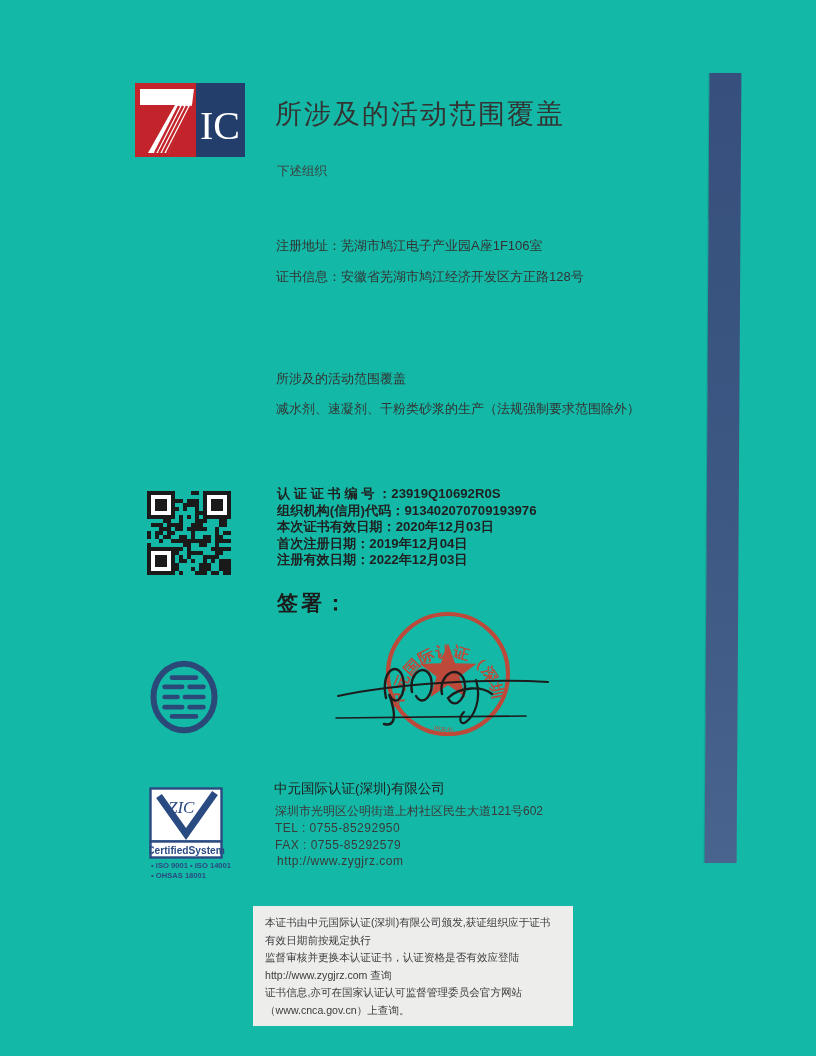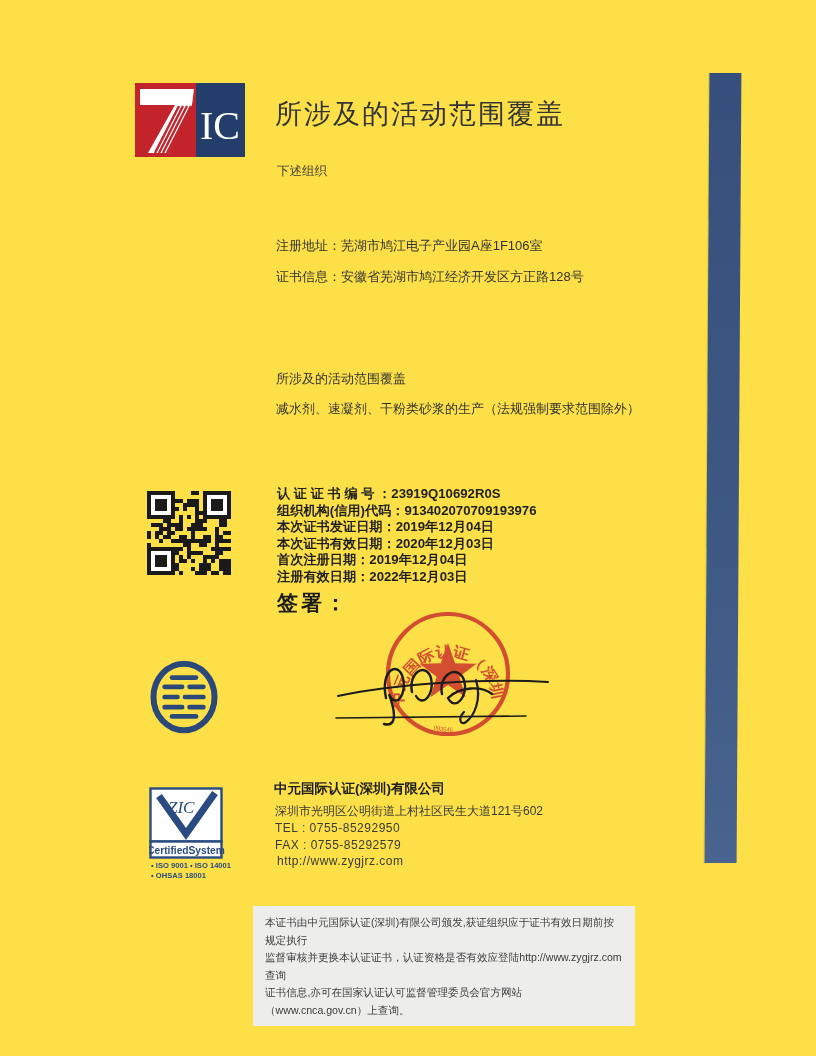--- a/index.html
+++ b/index.html
@@ -1,18 +1,18 @@
 <!DOCTYPE html>
 <html><head>
 <meta charset="utf-8">
 <style>
   * { margin:0; padding:0; box-sizing:border-box; }
   html,body { width:816px; height:1056px; background:#fbfbfa; }
   body { font-family:"Liberation Sans","DejaVu Sans",sans-serif; color:#2f2f2f; position:relative; overflow:hidden; }
-  #page { position:absolute; inset:0; background:#fde047;padding-left:6px; }
+  #page { position:absolute; inset:0; background:#14b8a6;padding-left:6px; }
 
   .abs { position:absolute; }
 
   
   #zic-logo { left:135px; top:83px; width:110px; height:74px; }
   #cert-title { left:275px; top:96px; font-size:27px; font-weight:500; letter-spacing:2px; color:#333; }
   #intro-label { left:277px; top:163px; font-size:12.5px; color:#3d3d3d; }
 
   
   #org-name { left:274px; top:196px; font-size:23px; font-weight:600; letter-spacing:1px; color:#1c1c1c; }
@@ -32,28 +32,28 @@
 
   
   #stamp { left:376px; top:602px; width:144px; height:144px; opacity:.9; }
   #handwriting { left:324px; top:644px; width:232px; height:84px; }
 
   
   #round-emblem { left:147px; top:657px; width:74px; height:80px; }
   #certified-badge { left:149px; top:787px; width:95px; height:95px; }
 
   
-  #issuer-name { left:274px; top:780px; font-size:13.5px; font-weight:700; color:#1d1d1d; }
+  #issuer-name { left:274px; top:780px; font-size:13.5px; font-weight:400; color:#1d1d1d; }
   #issuer-addr { left:275px; top:803px; font-size:12px; color:#3a3a3a; }
   #issuer-tel  { left:275px; top:821px; font-size:12px; color:#3a3a3a; letter-spacing:.5px; }
   #issuer-fax  { left:275px; top:838px; font-size:12px; color:#3a3a3a; letter-spacing:.5px; }
   #issuer-web  { left:277px; top:854px; font-size:12px; color:#3a3a3a; letter-spacing:.5px; }
 
   
-  #footer-note { left:253px; top:906px; width:382px; background:#ededec; padding:8px 12px 7px 12px; font-size:10.6px; line-height:17.5px; color:#3c3c3c; }
+  #footer-note { left:253px; top:906px; width:320px; background:#ededec; padding:8px 12px 7px 12px; font-size:10.6px; line-height:17.5px; color:#3c3c3c; }
 
   
   #side-bar { left:707px; top:73px; width:32px; height:790px; background:linear-gradient(180deg,#374f7c 0%,#3c5883 55%,#49648e 100%); transform:rotate(.35deg); box-shadow:-1px 0 1px rgba(0,0,0,.12); }
 </style>
 </head>
 <body>
 
 <div id="page">
 
   <svg id="zic-logo" class="abs" viewBox="0 0 110 74">
@@ -229,21 +229,20 @@
       <rect x="14" y="20" width="1" height="1" fill="#1a1a1a"></rect>
       <rect x="16" y="20" width="1" height="1" fill="#1a1a1a"></rect>
       <rect x="17" y="20" width="1" height="1" fill="#1a1a1a"></rect>
       <rect x="19" y="20" width="1" height="1" fill="#1a1a1a"></rect>
       <rect x="20" y="20" width="1" height="1" fill="#1a1a1a"></rect>
     </svg>
 
   <div class="abs" id="cert-fields">
     <div>认 证 证 书 编 号 ：23919Q10692R0S</div>
     <div>组织机构(信用)代码：913402070709193976</div>
-    <div>本次证书发证日期：2019年12月04日</div>
     <div>本次证书有效日期：2020年12月03日</div>
     <div>首次注册日期：2019年12月04日</div>
     <div>注册有效日期：2022年12月03日</div>
   </div>
 
   <div class="abs" id="sign-label">签署：</div>
 
   <svg id="stamp" class="abs" viewBox="0 0 144 144">
     <circle cx="72" cy="72" r="60" fill="none" stroke="#cf3e2e" stroke-width="4.2"></circle>
     <defs>

